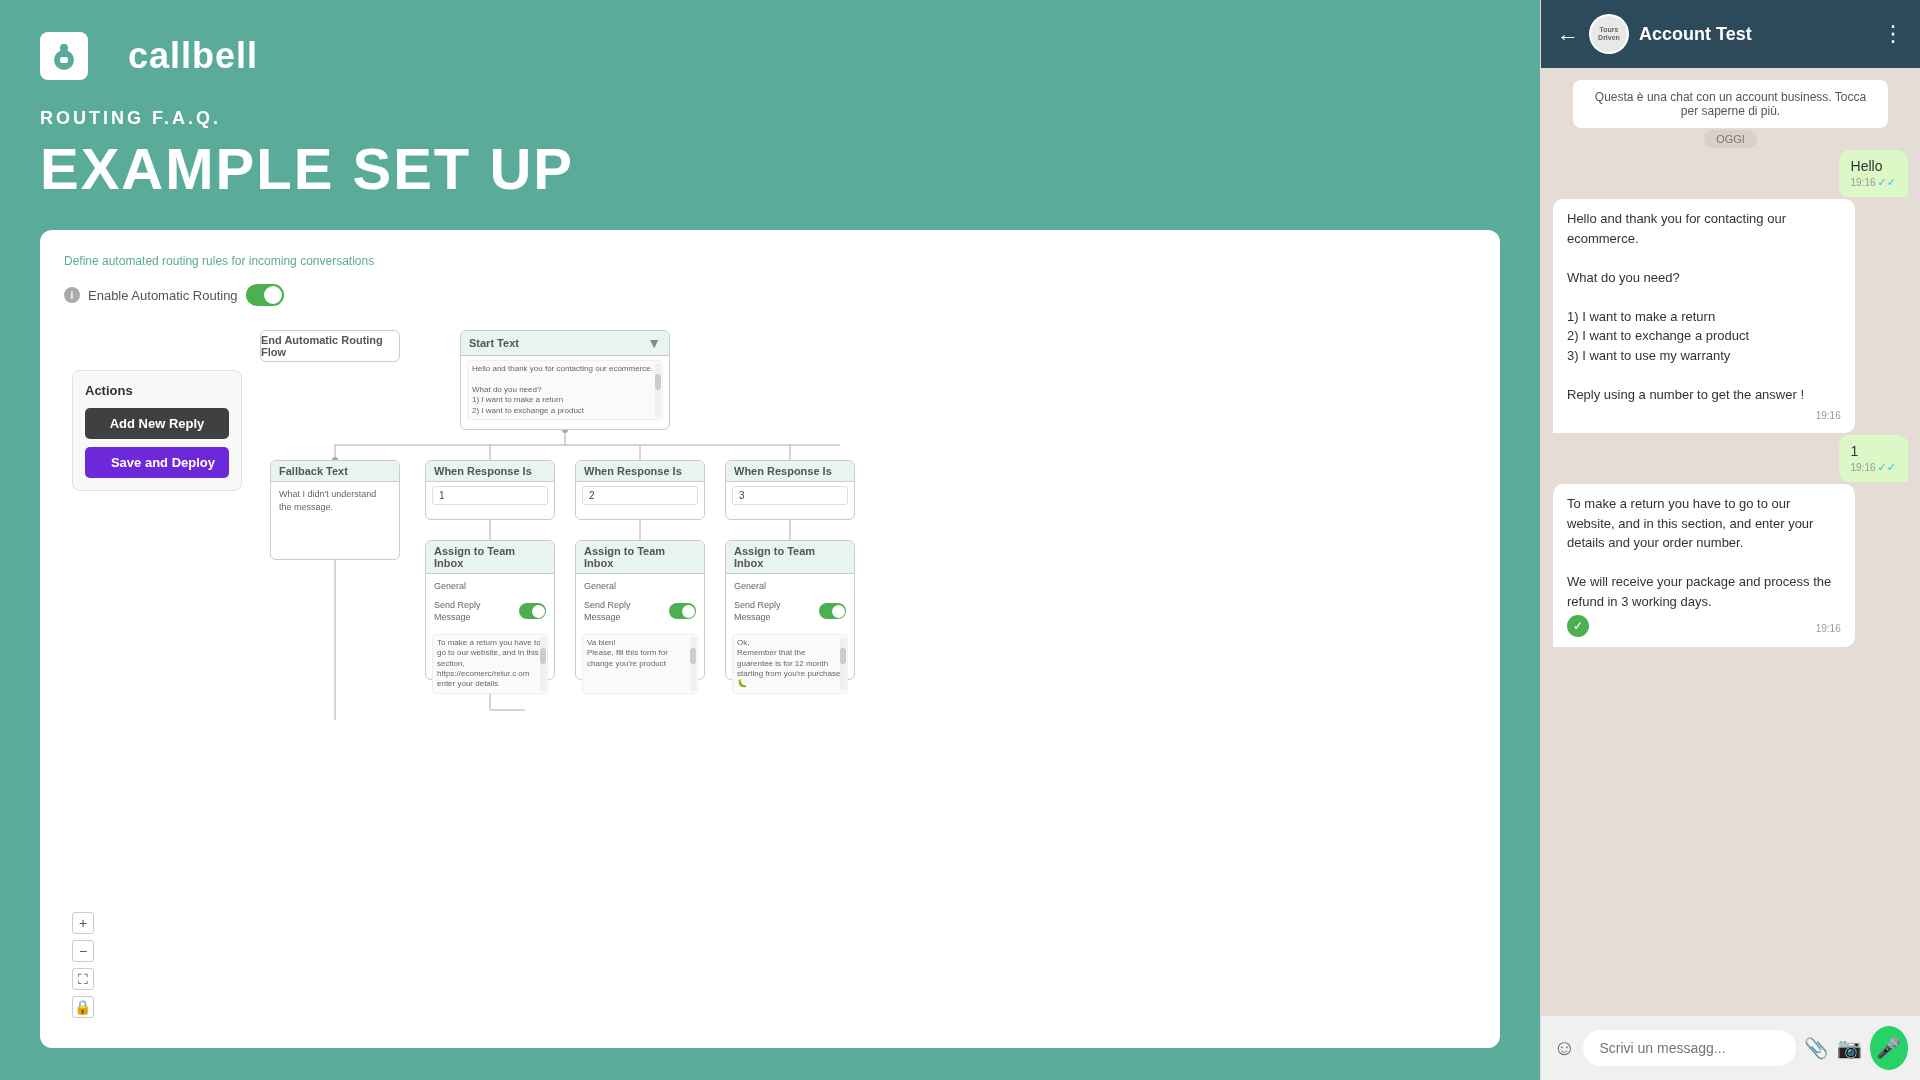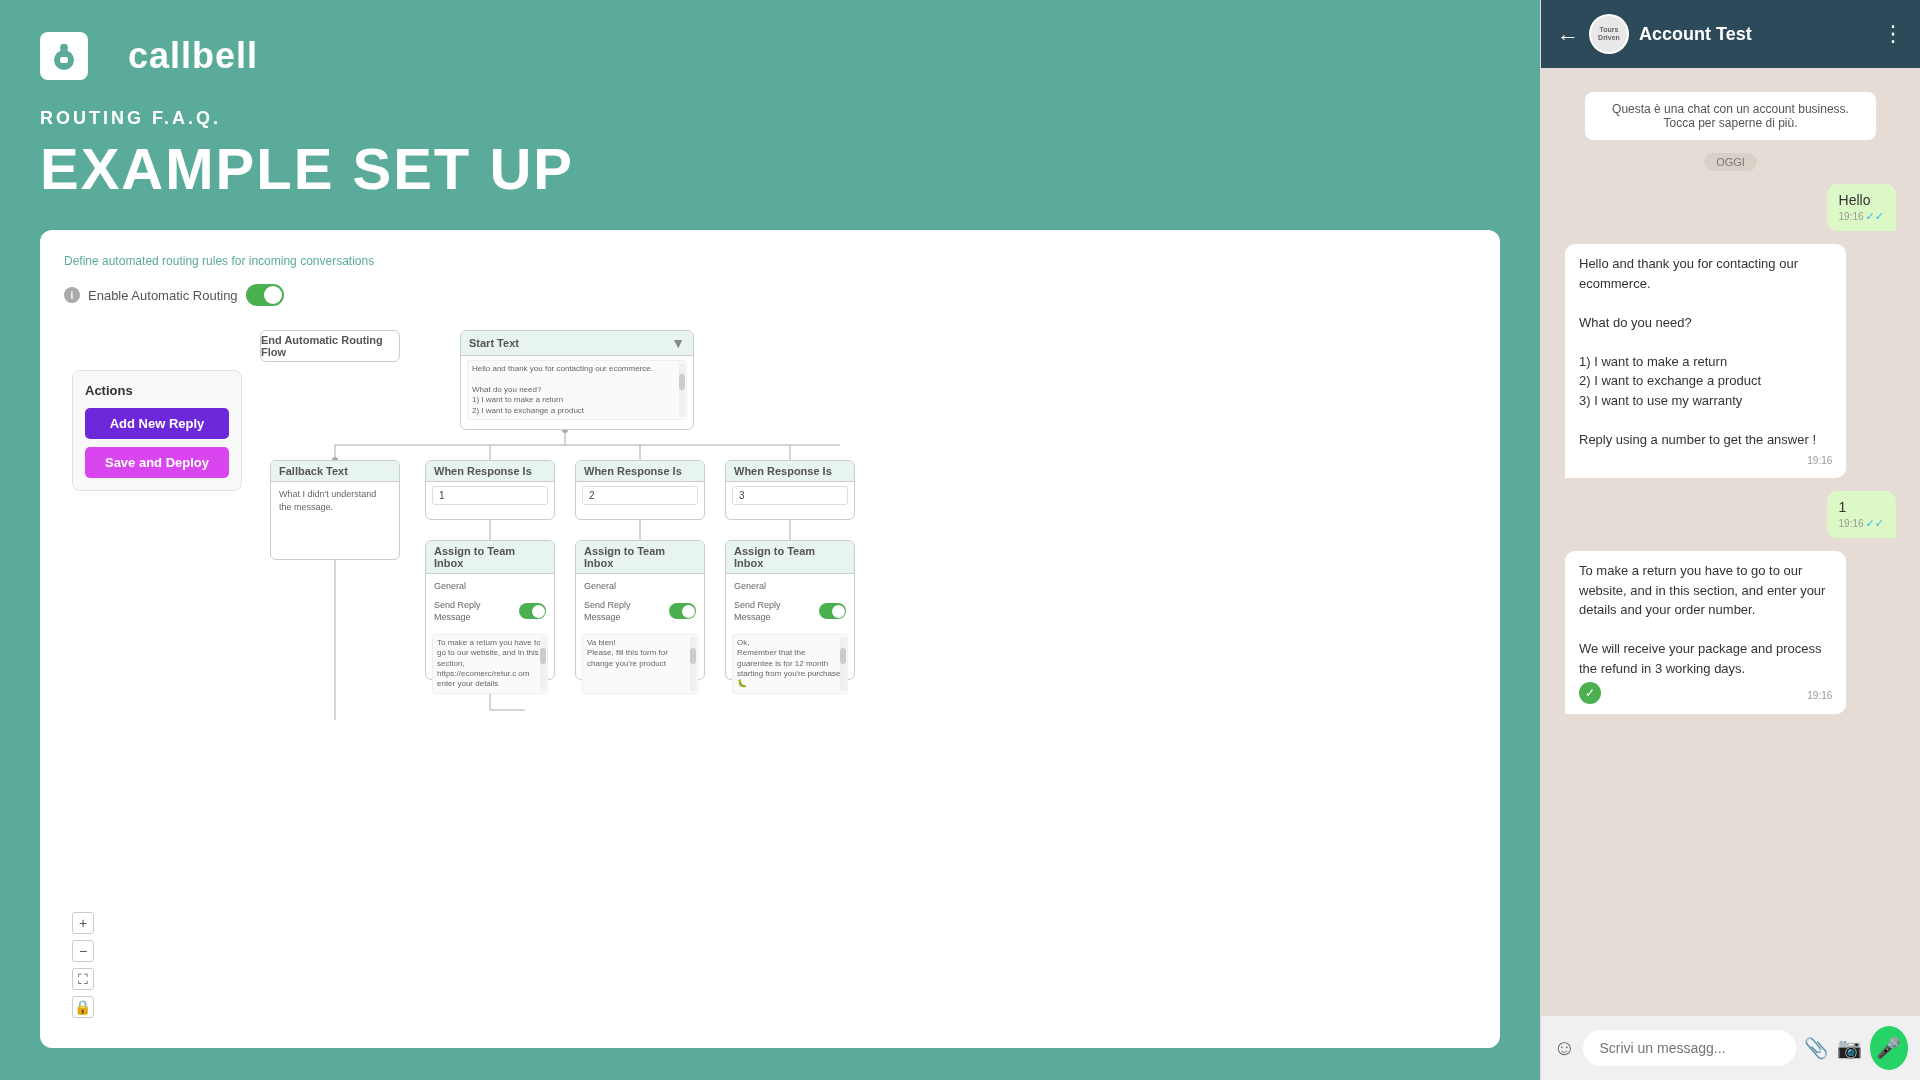--- a/index.html
+++ b/index.html
@@ -138,43 +138,43 @@
       padding: 12px;
       width: 170px;
     }
     .actions-title {
       font-size: 13px;
       font-weight: 700;
       color: #333;
       margin-bottom: 10px;
     }
     .btn-add-reply {
-      background: #6d28d9;
+      background: #404040;
       color: white;
       border: none;
       border-radius: 5px;
       padding: 8px 14px;
       font-size: 13px;
       font-weight: 600;
       cursor: pointer;
       width: 100%;
       margin-bottom: 8px;
       text-align: center;
     }
     .btn-save-deploy {
-      background: #d946ef;
+      background: #6d28d9;
       color: white;
       border: none;
       border-radius: 5px;
       padding: 8px 14px;
       font-size: 13px;
       font-weight: 600;
       cursor: pointer;
       width: 100%;
-      text-align: center;
+      text-align: right;
     }
 
     
     .flow-area {
       position: absolute;
       left: 220px;
       top: 100px;
       right: 20px;
       bottom: 60px;
       overflow: hidden;
@@ -198,21 +198,21 @@
       color: #555;
       border-radius: 5px 5px 0 0;
       display: flex;
       justify-content: space-between;
       align-items: center;
     }
 
     .start-text-node {
       left: 200px;
       top: 0px;
-      width: 234px;
+      width: 210px;
       height: 100px;
     }
 
     .fallback-node {
       left: 10px;
       top: 130px;
       width: 130px;
       height: 100px;
     }
 
@@ -422,24 +422,24 @@
     .chat-menu-icon {
       color: white;
       font-size: 22px;
       cursor: pointer;
     }
 
     .chat-body {
       flex: 1;
       background: #e5ddd5;
       overflow-y: auto;
-      padding: 24px;
+      padding: 12px;
       display: flex;
       flex-direction: column;
-      gap: 13px;
+      gap: 2px;
     }
 
     .chat-info-banner {
       background: white;
       border-radius: 8px;
       padding: 10px 14px;
       font-size: 12px;
       color: #555;
       text-align: center;
       margin: 0 20px;

